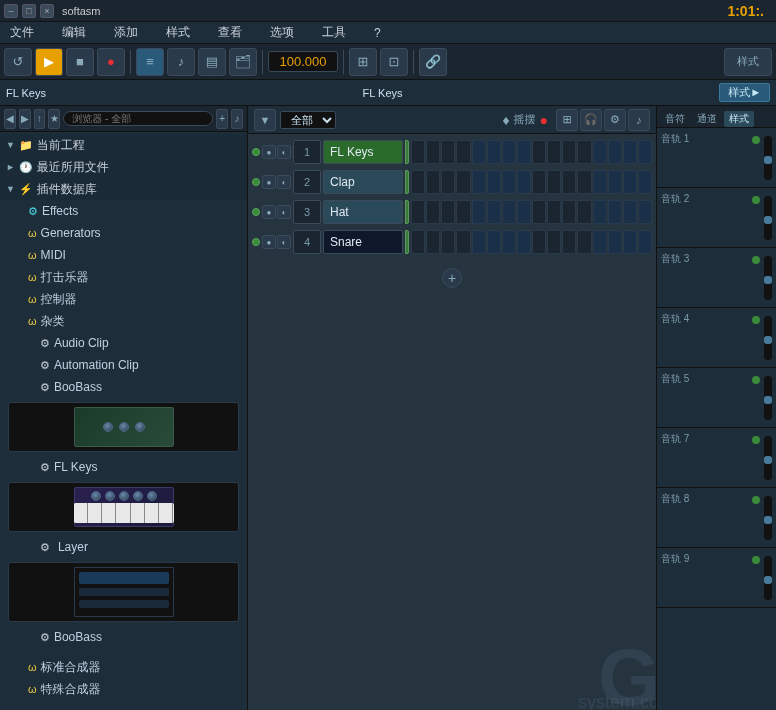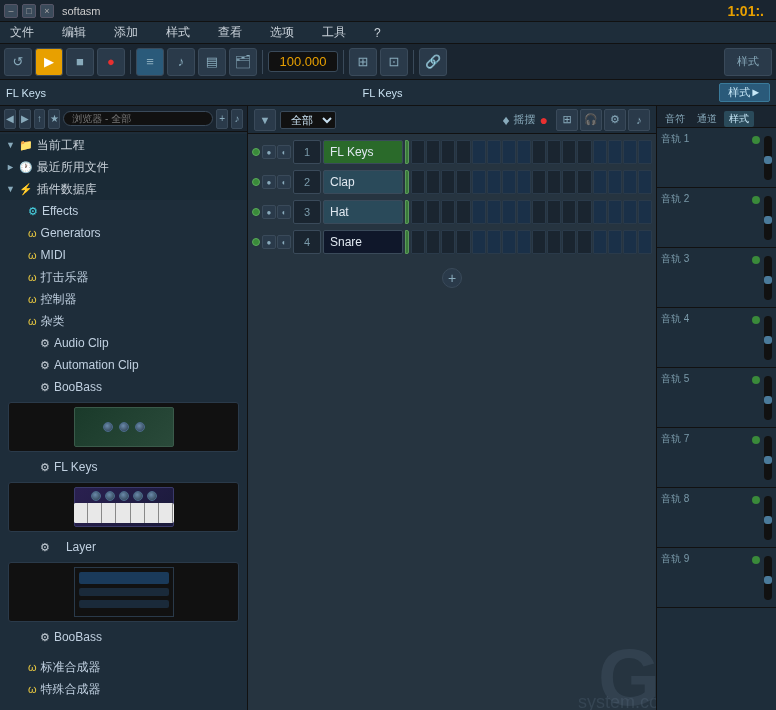--- a/index.html
+++ b/index.html
@@ -643,21 +643,21 @@
               <div class="key-w"></div>
               <div class="key-w"></div>
               <div class="key-w"></div>
               <div class="key-w"></div>
           </div>
         </div>
       </div>
 
       <div class="sub-item" style="padding-left:40px;">
         <span class="misc-icon">⚙</span>
-        <span style="margin-left:16px;" class="tree-label">Layer</span>
+        <span style="margin-left:8px;" class="tree-label">Layer</span>
       </div>
 
       <div class="plugin-preview">
         <div class="layer-preview" style="width:100px;height:50px;background:#111;border:1px solid #2a3a4a;">
           <div style="height:12px;background:#1a3a5a;margin:4px;border-radius:2px;"></div>
           <div style="height:8px;background:#1a2a3a;margin:4px;border-radius:2px;"></div>
           <div style="height:8px;background:#1a2a3a;margin:4px;border-radius:2px;"></div>
         </div>
       </div>
 

